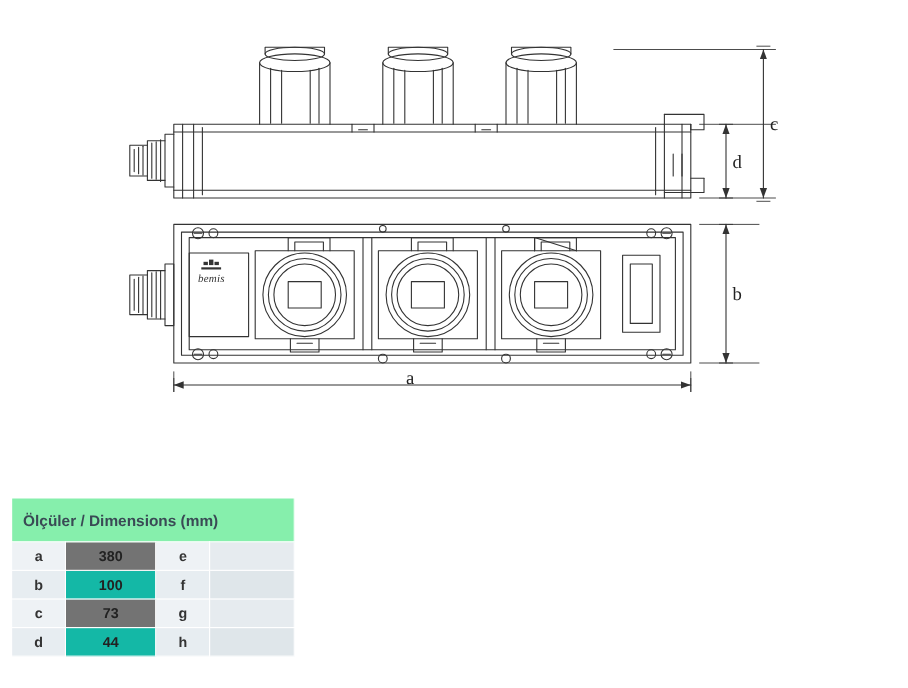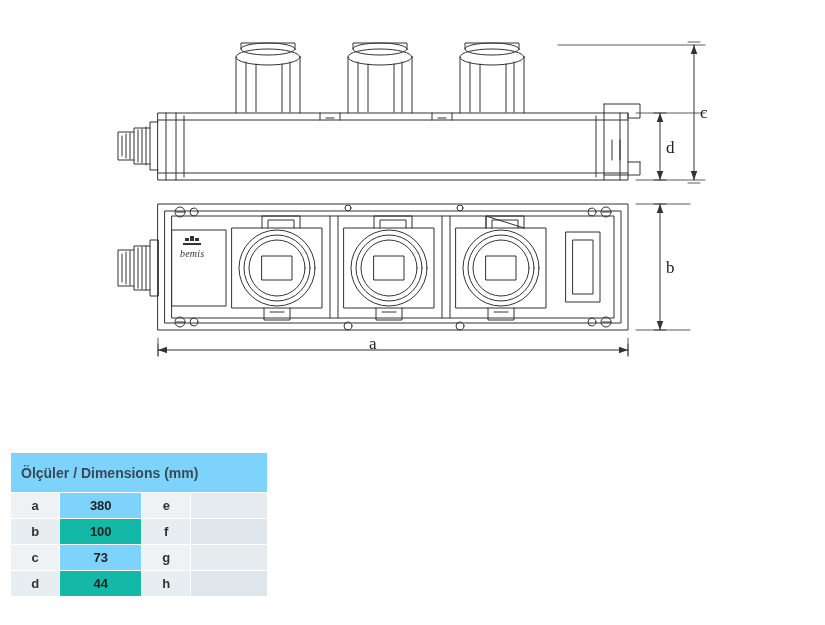--- a/index.html
+++ b/index.html
@@ -45,42 +45,42 @@
   #dimtable {
     position: absolute;
     left: 10px;
     top: 452px;
     width: 258px;
     border-collapse: collapse;
     font-size: 13px;
     color: #333;
   }
   #dimtable .thead-cell {
-    background: #7dd3fc;
+    background: #86efac;
     font-size: 14px;
     font-weight: bold;
     color: #3a4a55;
     padding: 7px 10px;
     text-align: left;
     border: 1px solid #ffffff;
   }
   #dimtable td {
     border: 1px solid #ffffff;
     height: 25px;
     padding: 0 8px;
   }
   #dimtable td.key {
     background: #eef2f5;
     width: 40px;
     text-align: center;
     font-weight: bold;
     color: #333;
   }
   #dimtable td.val {
-    background: #7dd3fc;
+    background: #737373;
     width: 78px;
     text-align: center;
     font-weight: bold;
     color: #222;
   }
   #dimtable td.key2 {
     background: #eef2f5;
     width: 40px;
     text-align: center;
     font-weight: bold;

